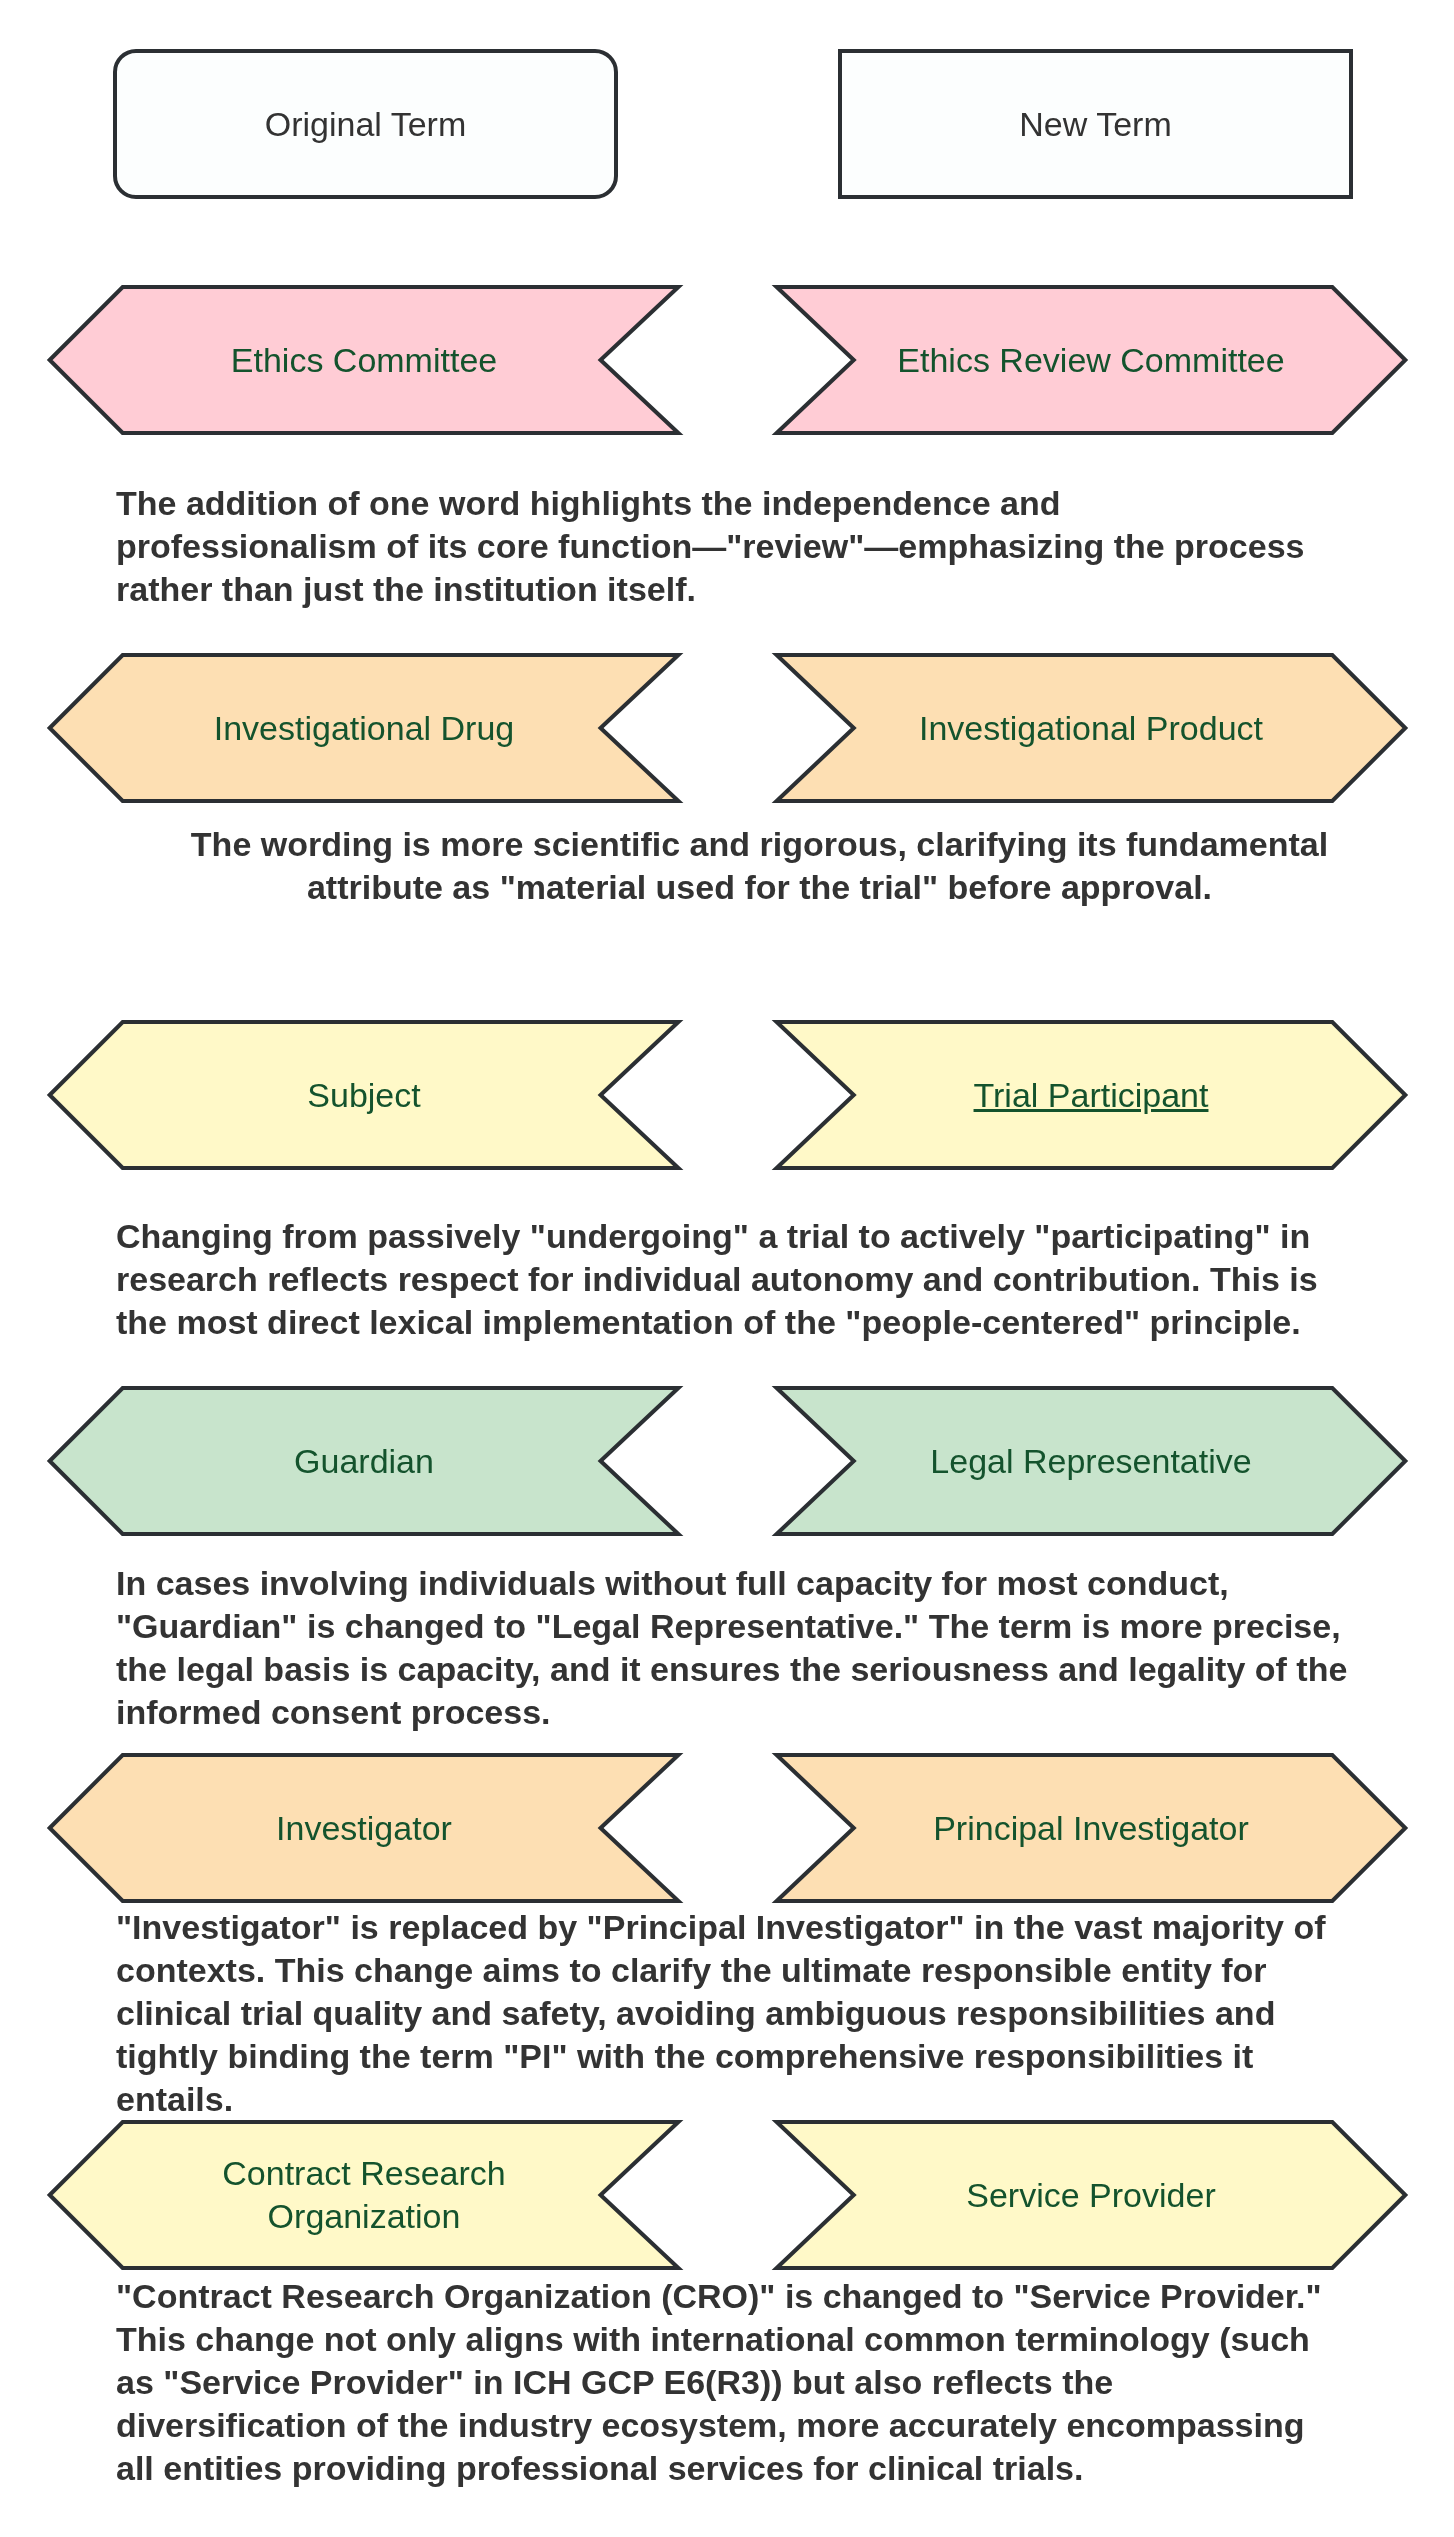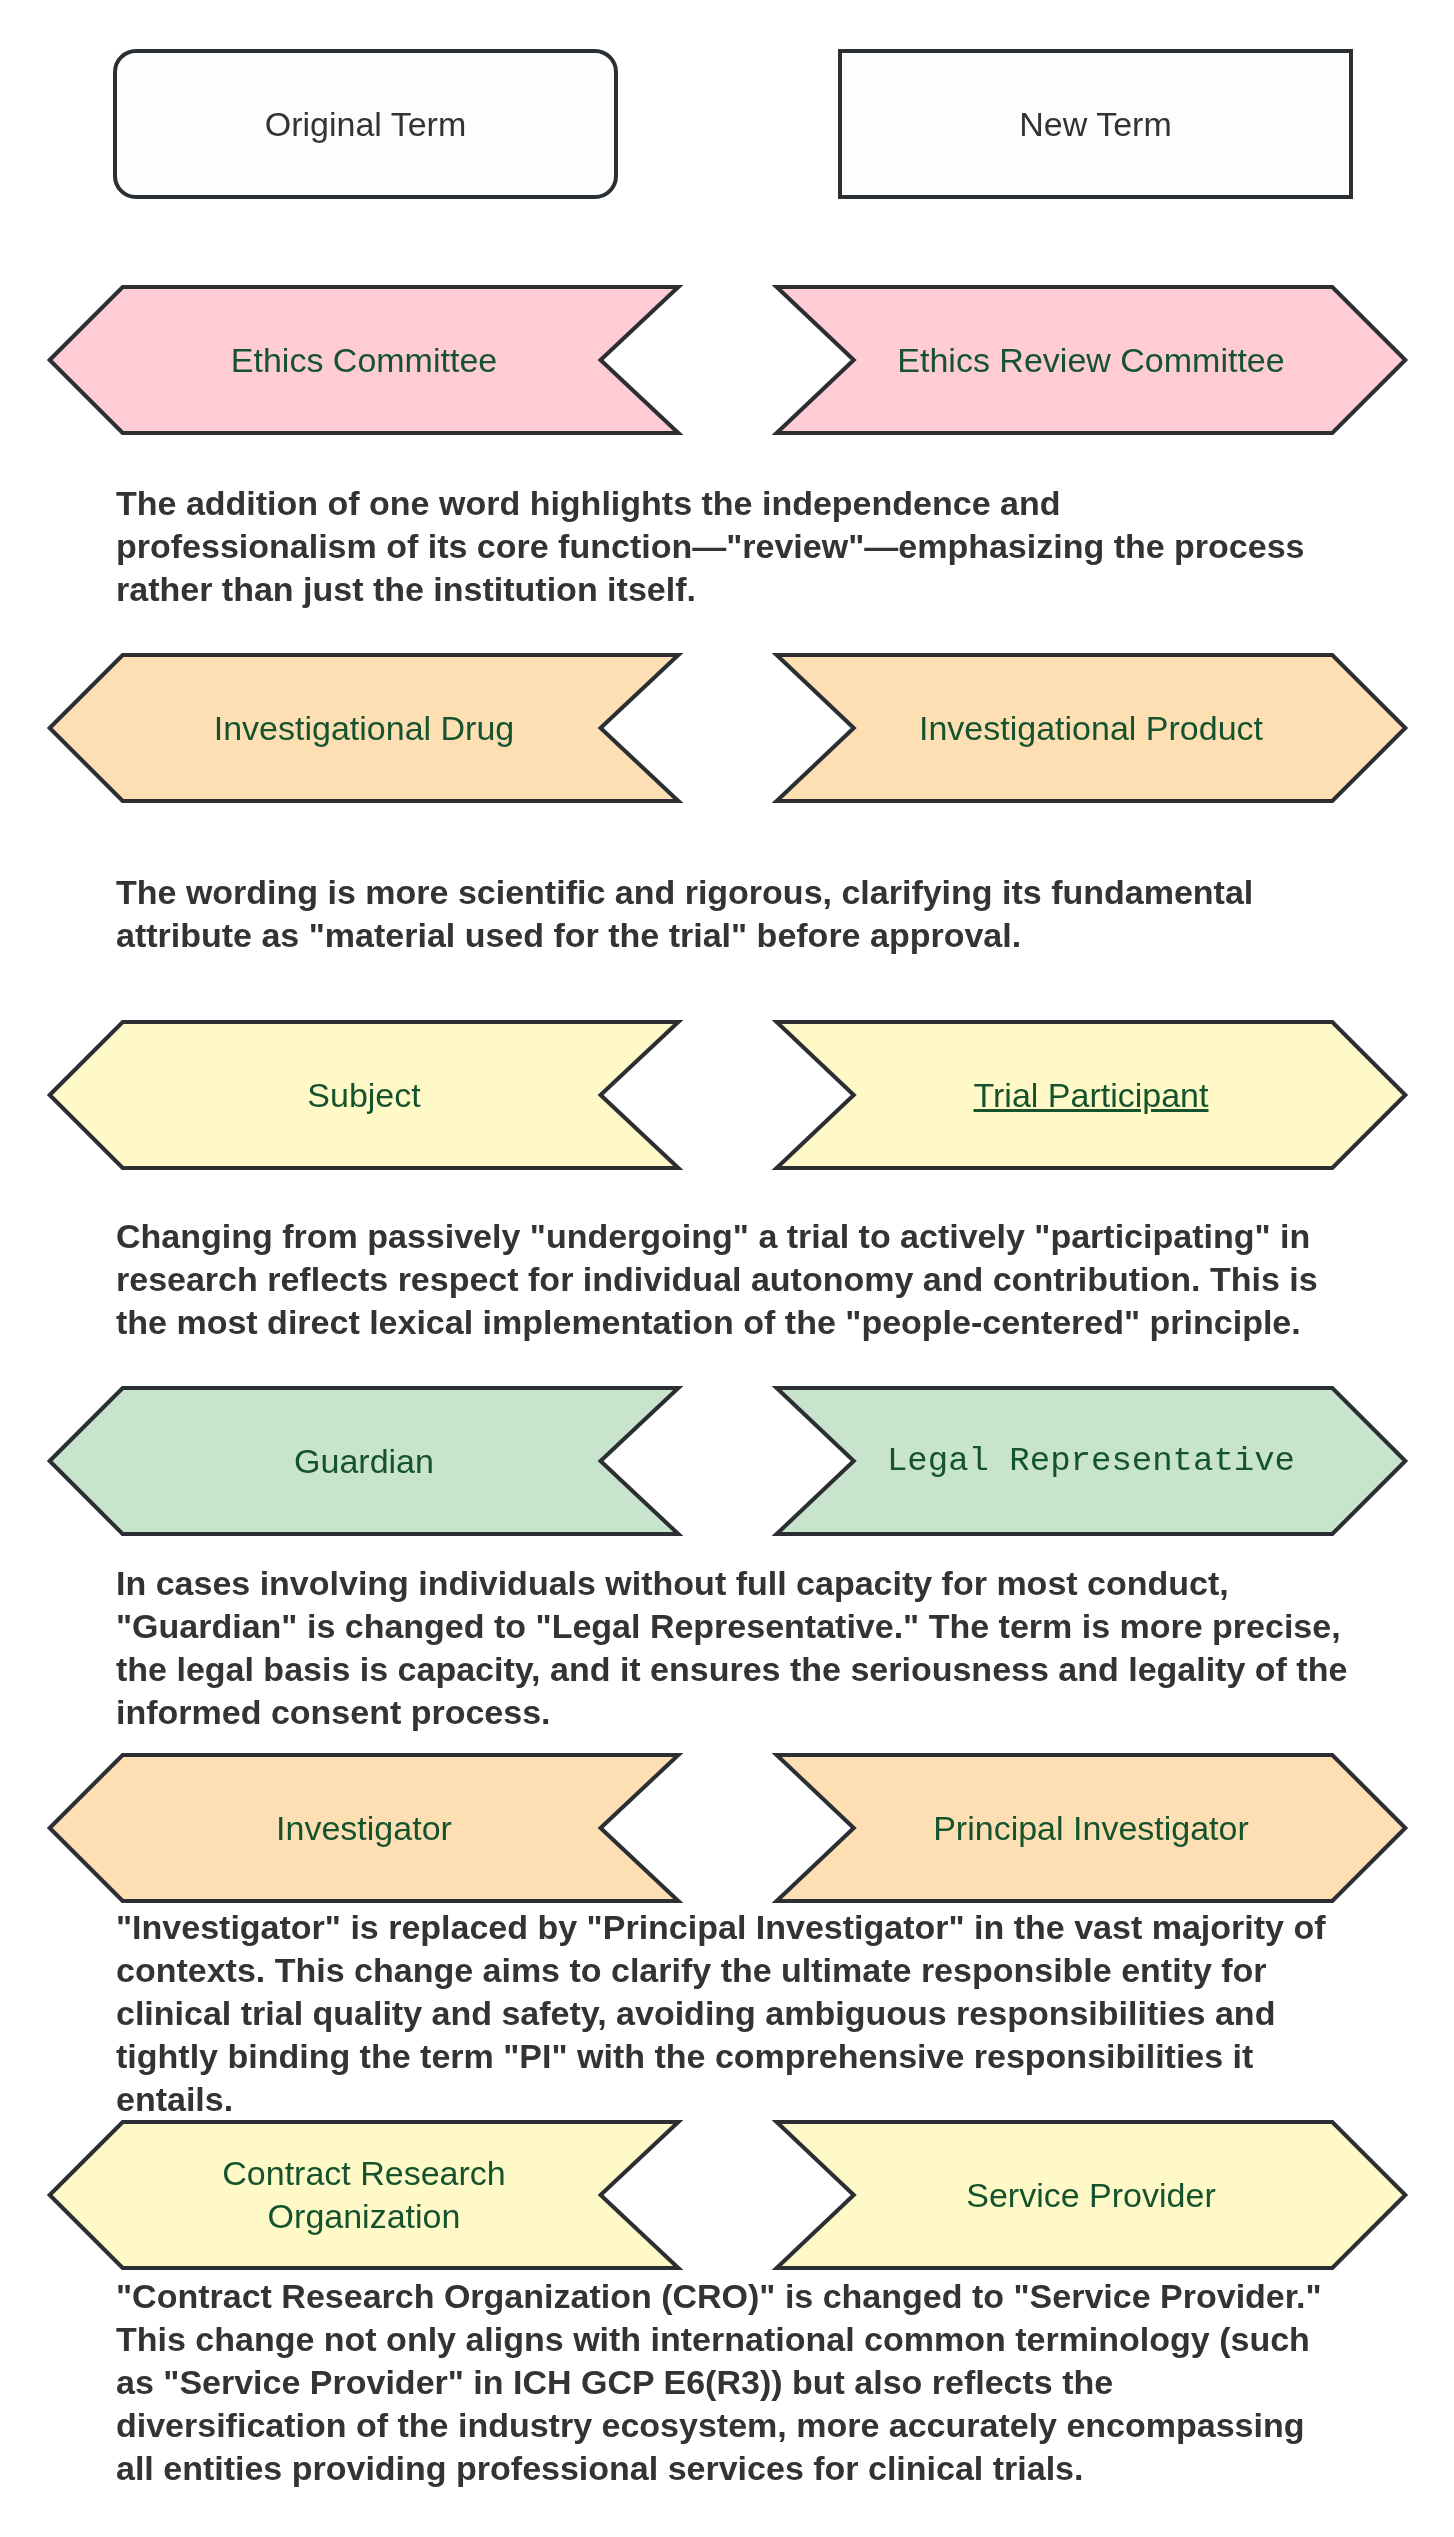--- a/index.html
+++ b/index.html
@@ -50,21 +50,21 @@
     <polygon points="0,108 108,0 930,0 815,108 930,216 108,216" fill="#fddfb3" stroke="#2b2f33" stroke-width="6"></polygon>
   </svg>
   <div class="label" style="width:630px;">Investigational Drug</div>
 </div>
 <div class="chev" style="left:776px; top:655px; width:630px;">
   <svg width="630" height="146" viewBox="0 0 930 216">
     <polygon points="0,0 822,0 930,108 822,216 0,216 114,108" fill="#fddfb3" stroke="#2b2f33" stroke-width="6"></polygon>
   </svg>
   <div class="label" style="width:630px;">Investigational Product</div>
 </div>
-<div class="desc" style="top:871px;">
+<div class="desc" style="top:823px;text-align:center;">
   <span>The wording is more scientific and rigorous, clarifying its fundamental</span>
   <span>attribute as "material used for the trial" before approval.</span>
 </div>
 
 <div class="chev" style="left:49px; top:1022px; width:630px;">
   <svg width="630" height="146" viewBox="0 0 930 216">
     <polygon points="0,108 108,0 930,0 815,108 930,216 108,216" fill="#fff9c8" stroke="#2b2f33" stroke-width="6"></polygon>
   </svg>
   <div class="label" style="width:630px;">Subject</div>
 </div>
@@ -83,21 +83,21 @@
 <div class="chev" style="left:49px; top:1388px; width:630px;">
   <svg width="630" height="146" viewBox="0 0 930 216">
     <polygon points="0,108 108,0 930,0 815,108 930,216 108,216" fill="#c8e4cc" stroke="#2b2f33" stroke-width="6"></polygon>
   </svg>
   <div class="label" style="width:630px;">Guardian</div>
 </div>
 <div class="chev" style="left:776px; top:1388px; width:630px;">
   <svg width="630" height="146" viewBox="0 0 930 216">
     <polygon points="0,0 822,0 930,108 822,216 0,216 114,108" fill="#c8e4cc" stroke="#2b2f33" stroke-width="6"></polygon>
   </svg>
-  <div class="label" style="width:630px;font-family:Liberation Mono, monospace;">Legal Representative</div>
+  <div class="label" style="width:630px;">Legal Representative</div>
 </div>
 <div class="desc" style="top:1562px;">
   <span>In cases involving individuals without full capacity for most conduct,</span>
   <span>"Guardian" is changed to "Legal Representative." The term is more precise,</span>
   <span>the legal basis is capacity, and it ensures the seriousness and legality of the</span>
   <span>informed consent process.</span>
 </div>
 
 <div class="chev" style="left:49px; top:1755px; width:630px;">
   <svg width="630" height="146" viewBox="0 0 930 216">

